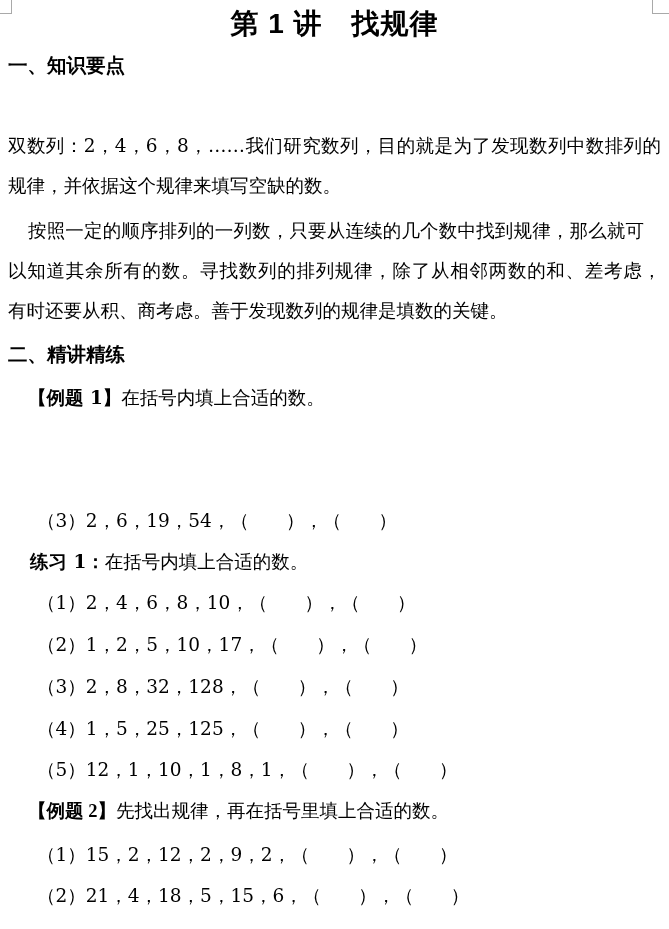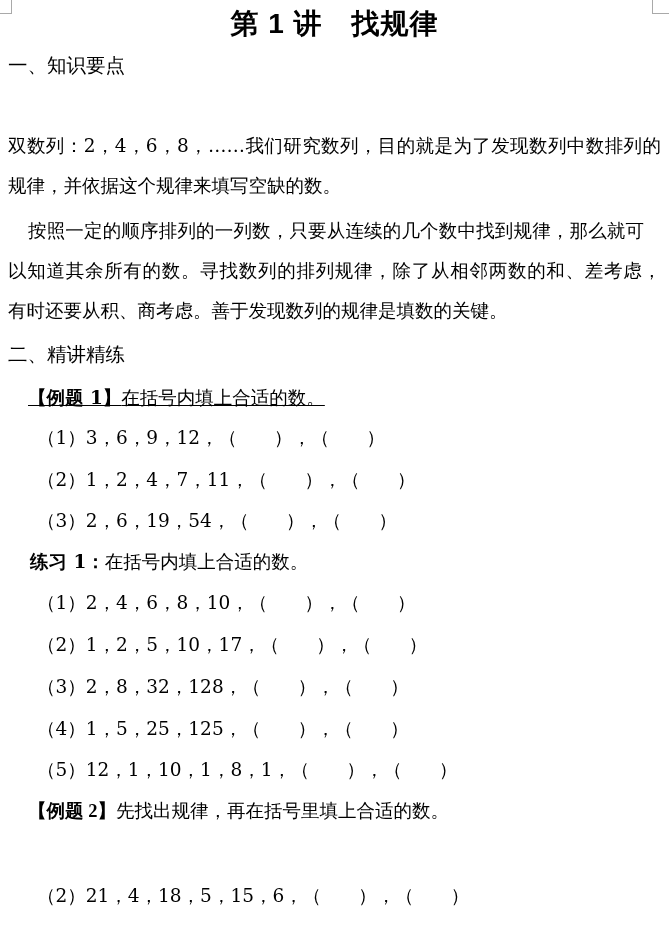--- a/index.html
+++ b/index.html
@@ -37,21 +37,21 @@
     font-family: "Liberation Sans", "DejaVu Sans", sans-serif;
     font-weight: 700;
     font-size: 28px;
     line-height: 34px;
     letter-spacing: 1px;
   }
   .sec-heading {
     position: absolute;
     left: 8px;
     font-family: "Liberation Sans", "DejaVu Sans", sans-serif;
-    font-weight: 400;
+    font-weight: 700;
     font-size: 19.5px;
     line-height: 23px;
     white-space: nowrap;
   }
   .block-head {
     position: absolute;
     font-size: 18.5px;
     line-height: 22px;
     white-space: nowrap;
   }
@@ -79,34 +79,33 @@
 
   <div class="line just" style="left:8px; top:135px; width:653px;">双数列：2，4，6，8，……我们研究数列，目的就是为了发现数列中数排列的</div>
   <div class="line" style="left:8px; top:175px;">规律，并依据这个规律来填写空缺的数。</div>
 
   <div class="line just" style="left:28px; top:220px; width:616px;">按照一定的顺序排列的一列数，只要从连续的几个数中找到规律，那么就可</div>
   <div class="line just" style="left:8px; top:260px; width:653px;">以知道其余所有的数。寻找数列的排列规律，除了从相邻两数的和、差考虑，</div>
   <div class="line" style="left:8px; top:300px;">有时还要从积、商考虑。善于发现数列的规律是填数的关键。</div>
 
   <div class="sec-heading" style="top:343px;">二、精讲精练</div>
 
-  <div class="block-head" style="left:28px; top:387px;text-decoration:underline;">
+  <div class="block-head" style="left:28px; top:387px;">
     <span class="block-label">【例题 1】</span><span>在括号内填上合适的数。</span>
   </div>
-  <div class="line" style="left:37px; top:427px;">（1）3，6，9，12，（　　），（　　）</div>
-  <div class="line" style="left:37px; top:469px;">（2）1，2，4，7，11，（　　），（　　）</div>
   <div class="line" style="left:37px; top:510px;">（3）2，6，19，54，（　　），（　　）</div>
 
   <div class="block-head" style="left:30px; top:551px;">
     <span class="block-label">练习 1：</span><span>在括号内填上合适的数。</span>
   </div>
   <div class="line" style="left:37px; top:592px;">（1）2，4，6，8，10，（　　），（　　）</div>
   <div class="line" style="left:37px; top:634px;">（2）1，2，5，10，17，（　　），（　　）</div>
   <div class="line" style="left:37px; top:676px;">（3）2，8，32，128，（　　），（　　）</div>
   <div class="line" style="left:37px; top:718px;">（4）1，5，25，125，（　　），（　　）</div>
   <div class="line" style="left:37px; top:759px;">（5）12，1，10，1，8，1，（　　），（　　）</div>
 
   <div class="block-head" style="left:28px; top:800px;font-family:Liberation Serif, serif;">
     <span class="block-label">【例题 2】</span><span>先找出规律，再在括号里填上合适的数。</span>
   </div>
+  <div class="line" style="left:37px; top:844px;">（1）15，2，12，2，9，2，（　　），（　　）</div>
   <div class="line" style="left:37px; top:885px;">（2）21，4，18，5，15，6，（　　），（　　）</div>
 
 </div>
 
 </body></html>

